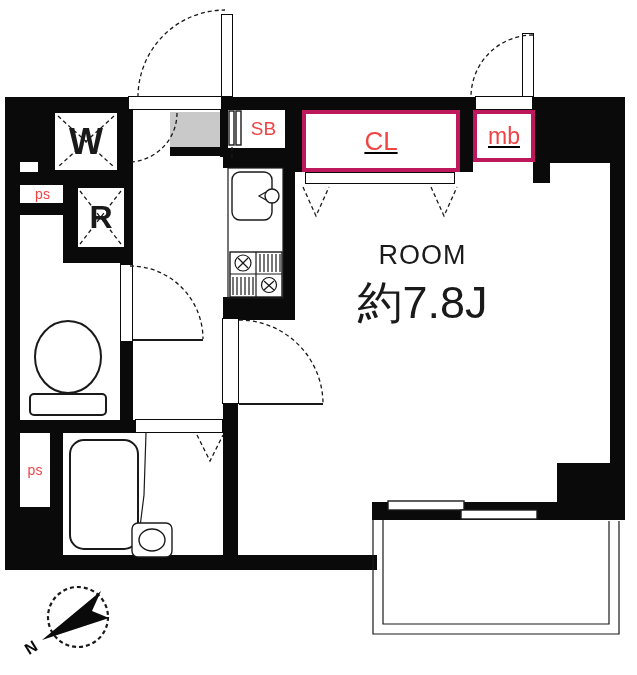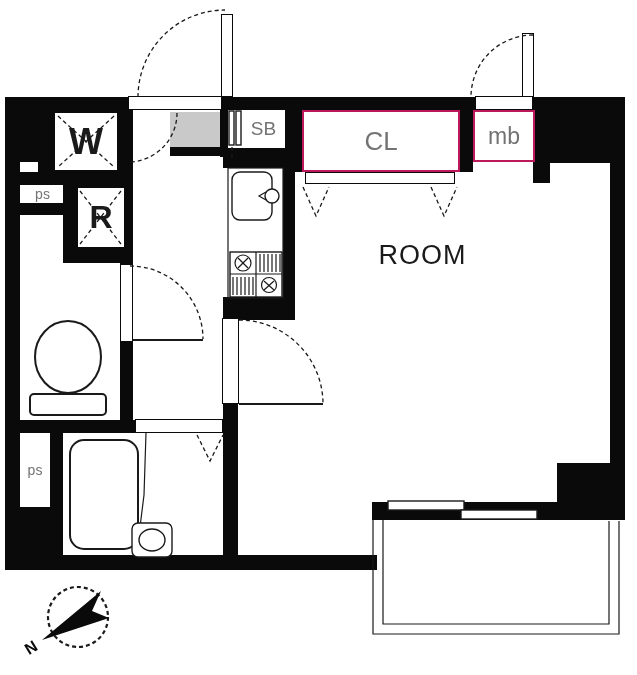--- a/index.html
+++ b/index.html
@@ -1,24 +1,24 @@
 <!DOCTYPE html>
 <html><head>
 <meta charset="utf-8">
 <style>
   html,body{margin:0;padding:0;background:#fff;}
   #plan{position:relative;width:637px;height:675px;background:#fff;overflow:hidden;
         font-family:"Liberation Sans","DejaVu Sans",sans-serif;}
   #plan *{box-sizing:border-box;}
   .w{position:absolute;background:#0a0a0a;}
   .box{position:absolute;background:#fff;display:flex;align-items:center;justify-content:center;}
-  .b2{border:2px solid #be185d;}
+  .b2{border:4px solid #be185d;text-decoration:underline;}
   .b15{border:1.5px solid #0a0a0a;}
   .b1{border:1px solid #0a0a0a;}
-  .green{color:#737373;font-weight:400;}
+  .green{color:#ef4444;font-weight:400;}
   .blk{color:#1a1a1a;font-weight:700;}
   svg{position:absolute;left:0;top:0;pointer-events:none;}
   .dash{stroke:#1a1a1a;stroke-width:1.3;fill:none;stroke-dasharray:4,3;}
   .solid{stroke:#1a1a1a;stroke-width:1.8;fill:none;}
   .fx1{stroke:#1a1a1a;stroke-width:1.4;fill:#fff;}
   .fx2{stroke:#1a1a1a;stroke-width:2;fill:#fff;}
   .ln{stroke:#1a1a1a;stroke-width:1.2;fill:none;}
   #room-label{position:absolute;left:325px;top:240px;width:195px;text-align:center;color:#1a1a1a;}
   #room-label .nm{font-size:27px;letter-spacing:1px;}
   #room-label .sz{font-size:45px;margin-top:2px;}
@@ -164,15 +164,16 @@
 
     <g>
       <circle cx="78" cy="617" r="30" fill="none" stroke="#1a1a1a" stroke-width="2.2" stroke-dasharray="4,3"></circle>
       <path d="M42,640 L101,591 L92,611 L109,618 Z" fill="#0a0a0a"></path>
       <text x="24" y="652" font-size="16" font-weight="bold" fill="#0a0a0a" transform="rotate(-32 32 645)">N</text>
     </g>
   </svg>
 
   <div id="room-label">
     <div class="nm">ROOM</div>
+    <div class="sz">約7.8J</div>
   </div>
 
 </div>
 
 </body></html>

